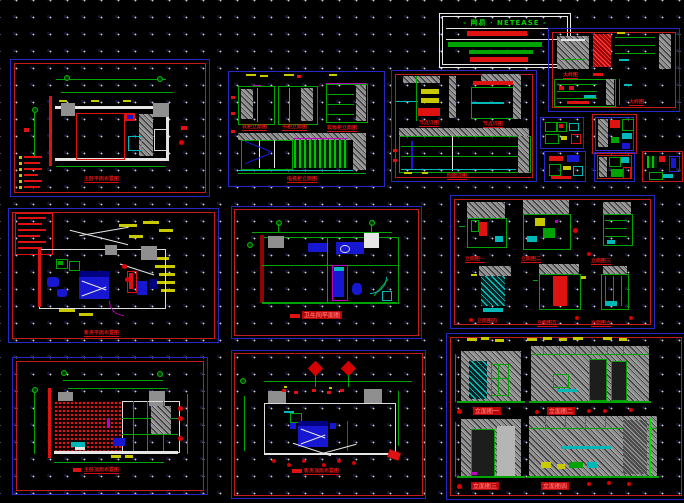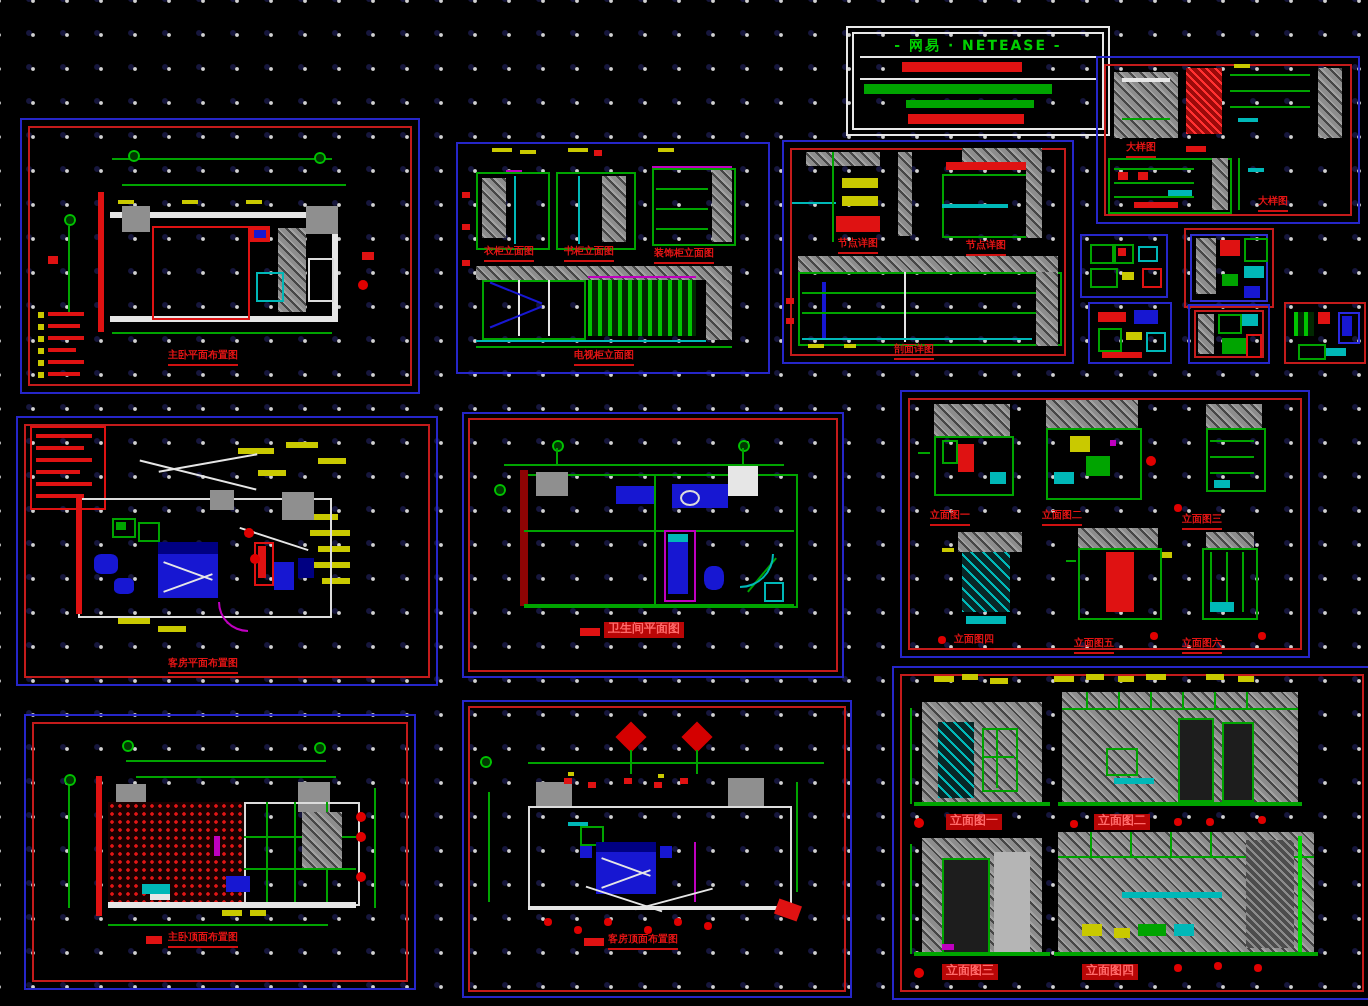--- a/index.html
+++ b/index.html
@@ -144,21 +144,21 @@
     <i class="s wh" style="left:60px;top:65px;width:1px;height:35px"></i>
     <i class="s hgy" style="left:126px;top:65px;width:11px;height:37px"></i>
     <i class="s cy" style="left:9px;top:98px;width:115px;height:1px"></i>
     <i class="s yl" style="left:12px;top:101px;width:8px;height:2px"></i>
     <i class="s yl" style="left:30px;top:101px;width:6px;height:2px"></i>
     <i class="s rd" style="left:1px;top:78px;width:4px;height:3px"></i>
     <i class="s rd" style="left:1px;top:88px;width:4px;height:3px"></i>
     <span class="cap" style="left:55px;top:102px">剖面详图</span>
   </div>
 
-  <div class="fw" style="left:423px;top:13px;width:130px;height:53px">
+  <div class="fw" style="left:439px;top:13px;width:130px;height:53px">
     <div class="inw"></div>
     <span class="ttl">- 网易 · NETEASE -</span>
     <i class="s wh" style="left:6px;top:14px;width:118px;height:1px"></i>
     <i class="s rd" style="left:27px;top:17px;width:60px;height:5px"></i>
     <i class="s wh" style="left:6px;top:25px;width:118px;height:1px"></i>
     <i class="s gn" style="left:8px;top:28px;width:94px;height:5px"></i>
     <i class="s gn" style="left:29px;top:36px;width:64px;height:4px"></i>
     <i class="s rd" style="left:30px;top:43px;width:58px;height:5px"></i>
   </div>
 

